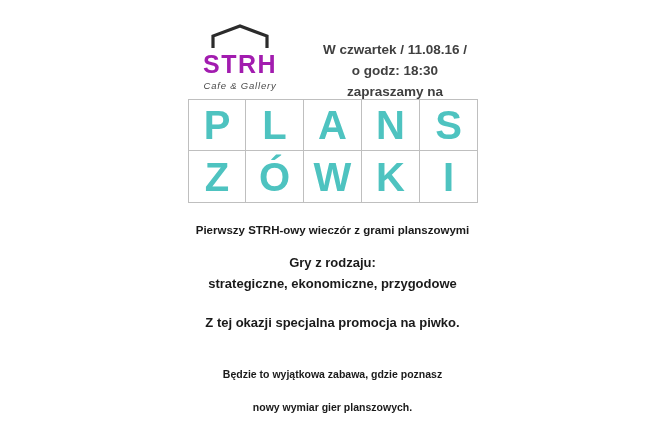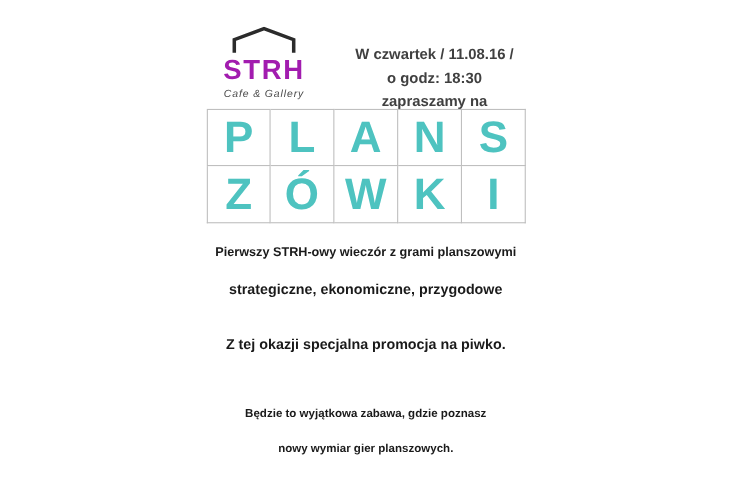--- a/index.html
+++ b/index.html
@@ -119,21 +119,21 @@
     font-size: 13px;
     line-height: 1.6;
     margin: 0;
   }
   .gap-1 { height: 12px; }
   .gap-2 { height: 14px; }
   .line-bold-lg {
     font-weight: bold;
     font-size: 13px;
     line-height: 1.5;
-    margin: 15px;
+    margin: 4px;
   }
   .line-small {
     font-weight: bold;
     font-size: 10.5px;
     line-height: 1.6;
     margin: 16px;
   }
   .line-tiny {
     font-weight: bold;
     font-size: 10px;
@@ -178,20 +178,21 @@
       <div class="cell">Z</div>
       <div class="cell">Ó</div>
       <div class="cell">W</div>
       <div class="cell">K</div>
       <div class="cell">I</div>
     </div>
   </div>
 
   <div class="body-text">
     <p class="line-bold-sm">Pierwszy STRH-owy wieczór z grami planszowymi</p>
+    <p class="line-bold-md">Gry z rodzaju:</p>
     <p class="line-bold-md">strategiczne, ekonomiczne, przygodowe</p>
     <div class="gap-2"></div>
     <p class="line-bold-lg">Z tej okazji specjalna promocja na piwko.</p>
     <div class="gap-2"></div>
     <p class="line-small">Będzie to wyjątkowa zabawa, gdzie poznasz</p>
     <p class="line-small">nowy wymiar gier planszowych.</p>
     <div class="gap-2"></div>
     <div class="gap-1"></div>
     <div class="gap-2"></div>
 

